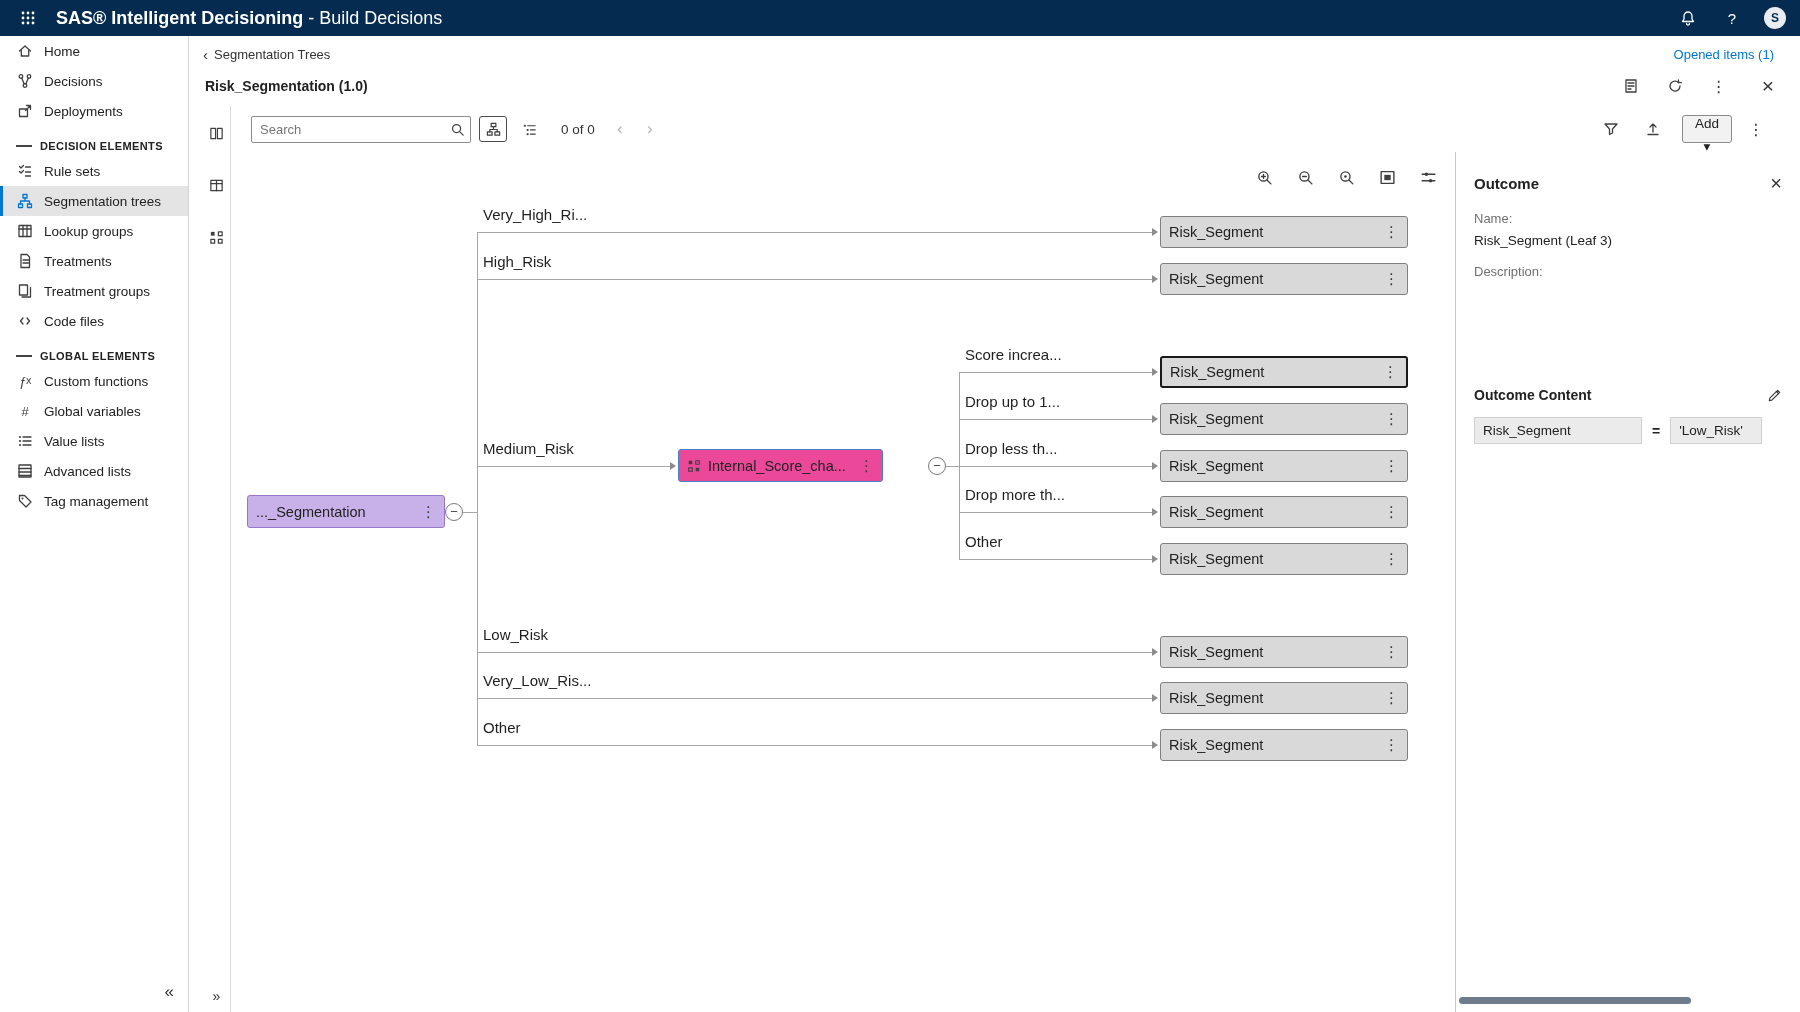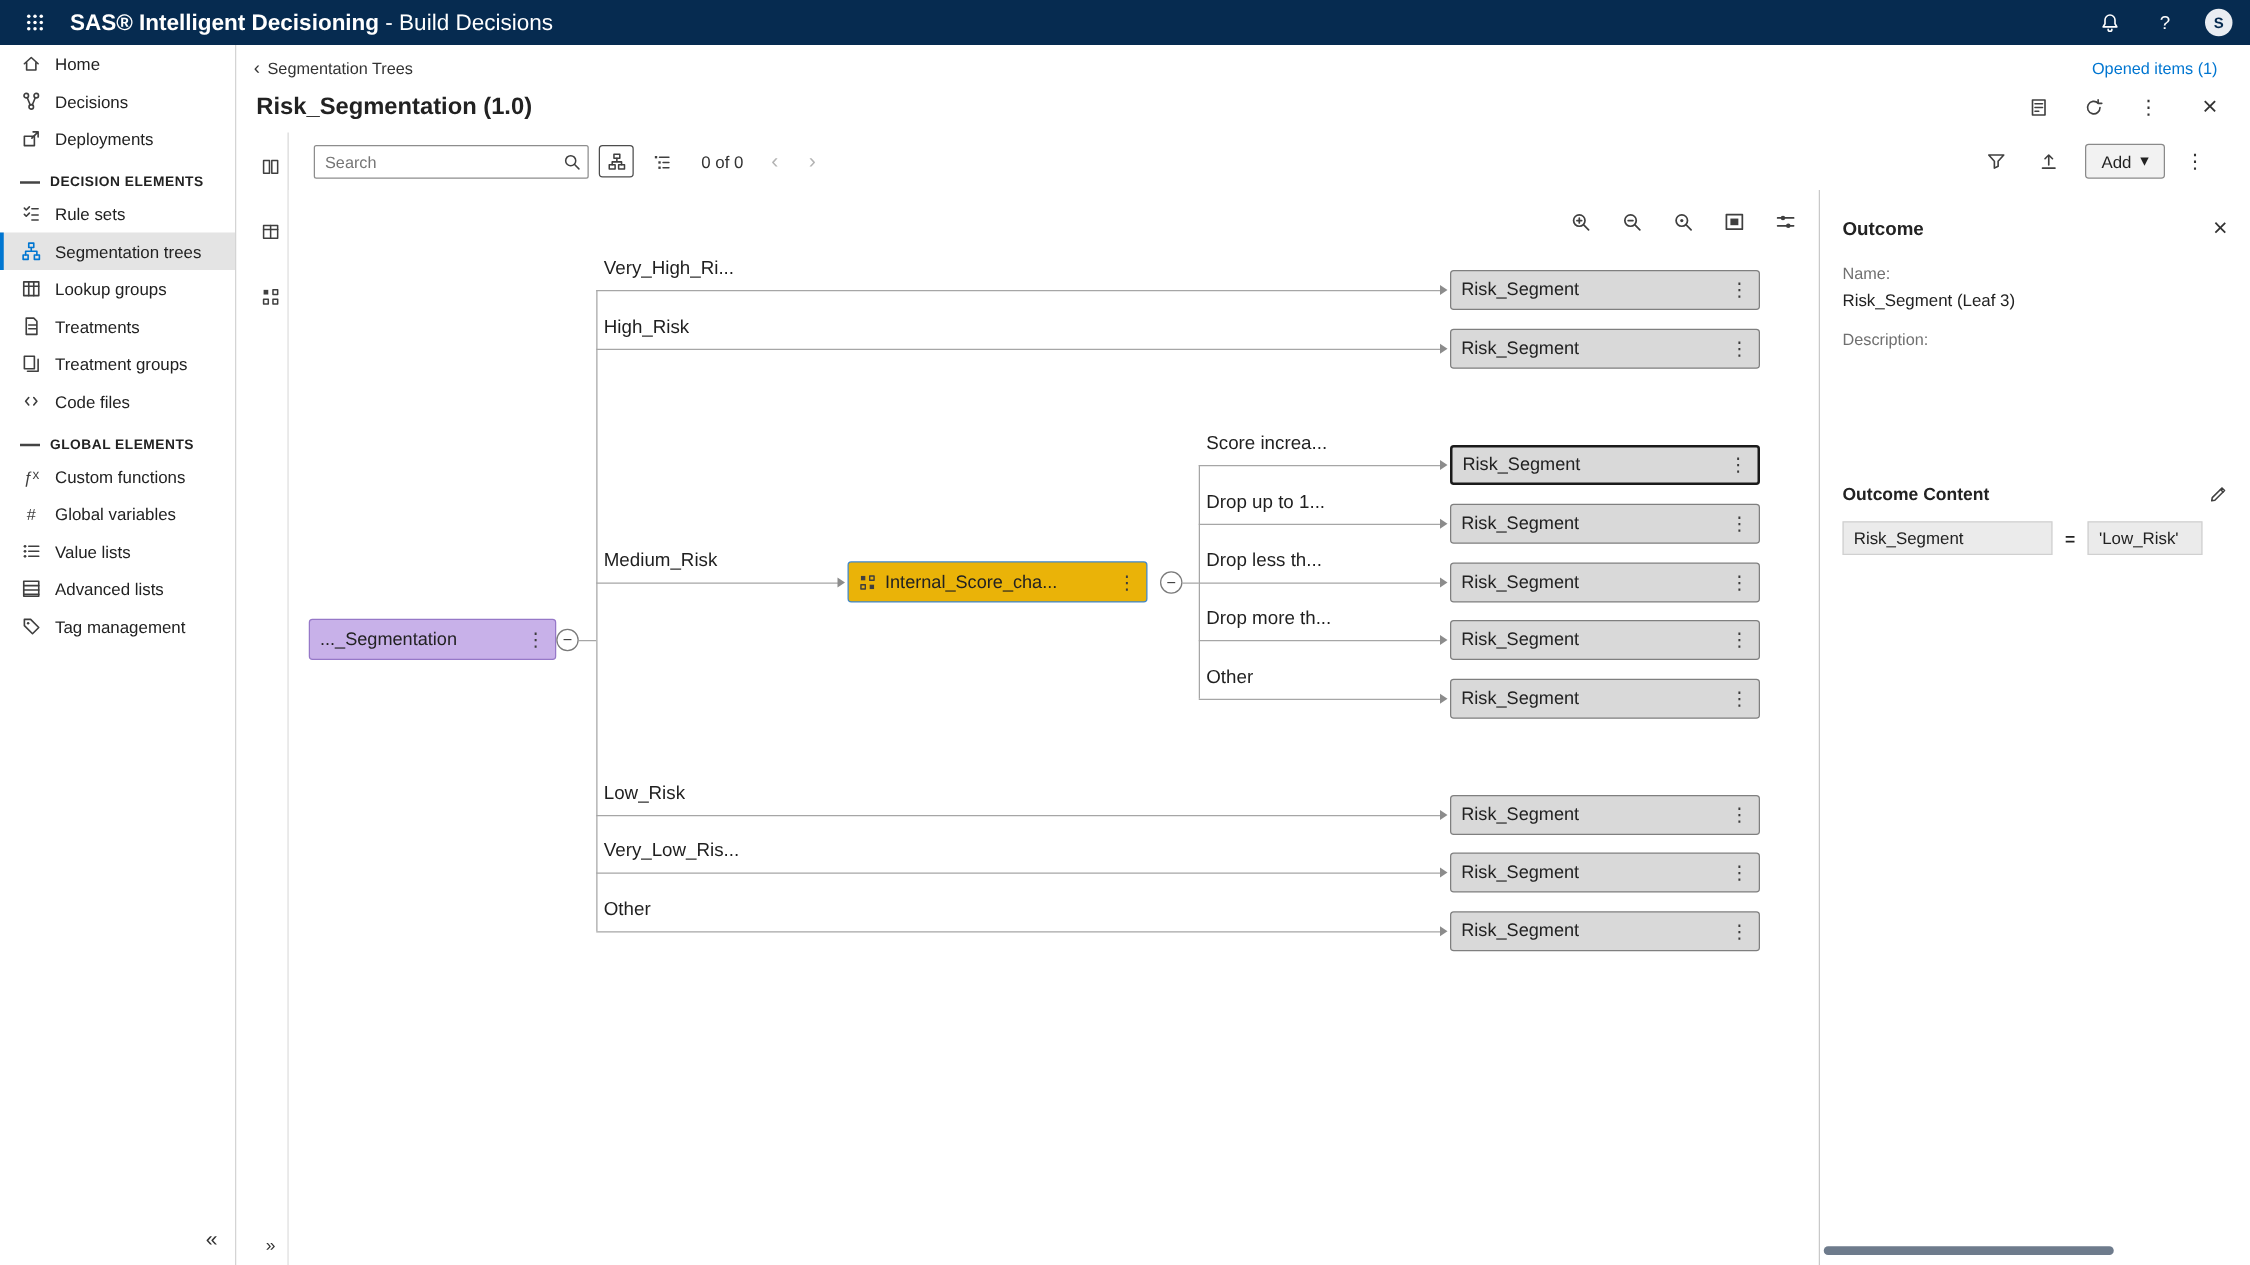--- a/index.html
+++ b/index.html
@@ -30,21 +30,21 @@
   .side-header .rule { width:16px; border-top:2px solid #444; }
   .side-collapse { position:absolute; bottom:10px; right:14px; font-size:17px; color:#333; cursor:pointer; }
   .glyph-icon { font-size:13px; color:#3f3f3f; }
 
   .main { flex:1; display:flex; flex-direction:column; min-width:0; }
   .crumb-row { height:30px; display:flex; align-items:center; padding:6px 26px 0 14px; font-size:13px; }
   .crumb-back { display:flex; align-items:center; gap:6px; color:#333; cursor:pointer; }
   .crumb-back .chev { font-size:15px; }
   .opened-items { margin-left:auto; color:#0076d1; cursor:pointer; }
   .title-row { height:40px; display:flex; align-items:center; padding:0 26px 0 16px; }
-  .page-title { font-size:19px; font-weight:bold; }
+  .page-title { font-size:14px; font-weight:bold; }
   .title-actions { margin-left:auto; display:flex; align-items:center; gap:18px; color:#333; }
   .title-actions .kebab { font-size:16px; }
   .title-actions .close-x { font-size:21px; margin-left:12px; cursor:pointer; }
   .icon-btn { display:flex; align-items:center; justify-content:center; width:26px; height:26px; cursor:pointer; color:#333; }
 
   .tabs-row { display:flex; align-items:flex-end; padding-left:24px; border-bottom:1px solid #d9d9d9; height:42px; }
   .tab { padding:10px 15px 9px; font-size:13.5px; color:#333; cursor:pointer; border-bottom:3px solid transparent; }
   .tab.active { color:#0076d1; border:1px solid #d9d9d9; border-bottom:3px solid #0076d1; background:#fff; }
 
   .workspace { flex:1; display:flex; margin-left:14px; min-height:0; }
@@ -55,36 +55,36 @@
   .action-bar { height:46px; display:flex; align-items:center; padding:0 36px 0 20px; gap:8px; }
   .search-wrap { position:relative; width:220px; }
   .search-wrap input { width:220px; height:27px; border:1px solid #8d8d8d; border-radius:2px; padding:0 28px 0 8px; font-size:13px; font-family:inherit; color:#333; }
   .search-wrap input::placeholder { color:#757575; }
   .search-wrap .mag { position:absolute; right:6px; top:6px; }
   .view-btn { width:28px; height:26px; display:flex; align-items:center; justify-content:center; border-radius:3px; cursor:pointer; }
   .view-btn.pressed { border:1.5px solid #4d4d4d; }
   .match-count { font-size:13.5px; color:#333; margin:0 6px 0 10px; }
   .nav-chev { width:22px; text-align:center; font-size:17px; color:#b3b3b3; cursor:default; }
   .bar-right { margin-left:auto; display:flex; align-items:center; gap:16px; }
-  .add-btn { height:28px; padding:0 12px; background:#f2f2f2; border:1px solid #8a8a8a; border-radius:3px; font-size:13.5px; display:flex; align-items:center; gap:7px; cursor:pointer; }
+  .add-btn { height:28px; padding:0 12px; background:#f2f2f2; border:1px solid #8a8a8a; border-radius:3px; font-size:13.5px; display:flex; align-items:center; gap:7px; cursor:pointer;flex-direction:column; }
   .bar-right .kebab { font-size:16px; color:#333; cursor:pointer; }
 
   .content-row { flex:1; display:flex; min-height:0; }
   .canvas { flex:1; position:relative; overflow:hidden; background:#fff; }
   .zoom-row { position:absolute; top:12px; right:14px; display:flex; gap:15px; }
 
   
   .hline { position:absolute; height:0; border-top:1px solid #a6a6a6; }
   .vline { position:absolute; width:0; border-left:1px solid #a6a6a6; }
   .arrow { position:absolute; width:0; height:0; border-top:4px solid transparent; border-bottom:4px solid transparent; border-left:6px solid #8c8c8c; }
   .branch-label { position:absolute; font-size:15px; color:#1f1f1f; background:#fff; padding:0 3px 2px 0; }
   .node { position:absolute; display:flex; align-items:center; border-radius:3px; font-size:14.5px; padding:0 8px; cursor:pointer; }
   .node .nk { margin-left:auto; font-size:15px; color:#3c3c3c; padding-left:6px; cursor:pointer; }
   .node-root { left:16px; top:343px; width:198px; height:33px; background:#c8b1e9; border:1px solid #9678c8; }
-  .node-split { left:447px; top:297px; width:240px; height:33px; background:#eab308; border:1.5px solid #3f86c9; gap:7px; }
+  .node-split { left:447px; top:297px; width:205px; height:33px; background:#ec4899; border:1.5px solid #3f86c9; gap:7px; }
   .node-leaf { left:929px; width:248px; height:32px; background:#d9d9d9; border:1px solid #7f7f7f; }
   .node-leaf.selected { border:2px solid #1a1a1a; }
   .collapse-circle { position:absolute; width:18px; height:18px; border-radius:50%; background:#fff; border:1px solid #7a7a7a; color:#444; font-size:13px; line-height:16px; text-align:center; cursor:pointer; }
 
   
   .panel { width:345px; border-left:1px solid #c9c9c9; position:relative; padding:20px 18px 0 18px; flex:none; }
   .panel-head { display:flex; align-items:center; }
   .panel-title { font-size:15px; font-weight:bold; }
   .panel-close { margin-left:auto; font-size:20px; color:#333; cursor:pointer; }
   .fld-label { margin-top:16px; font-size:13px; color:#707070; }

